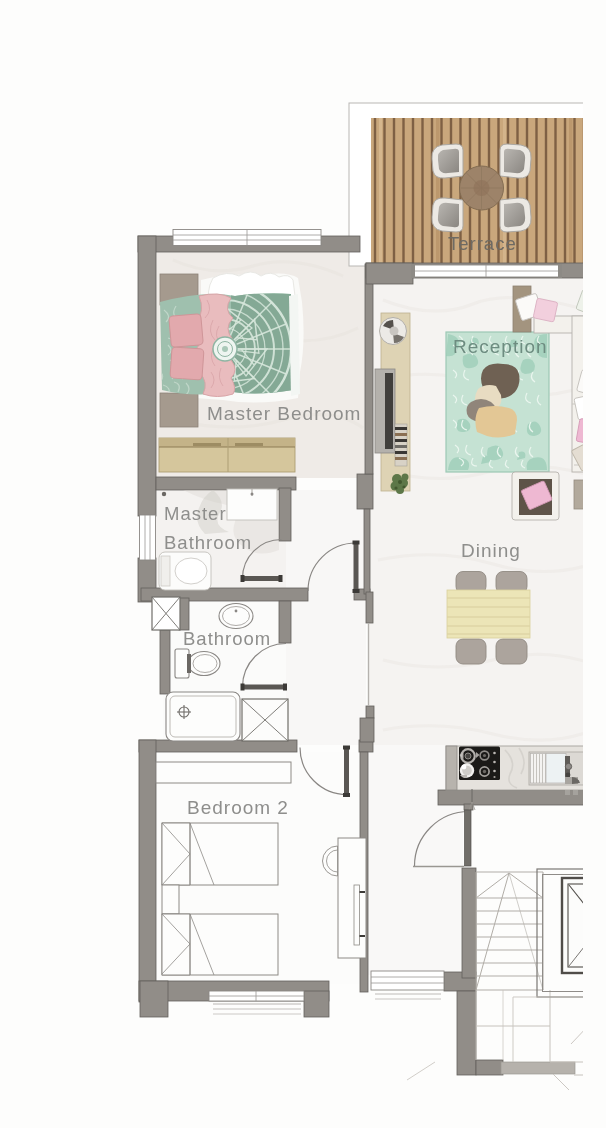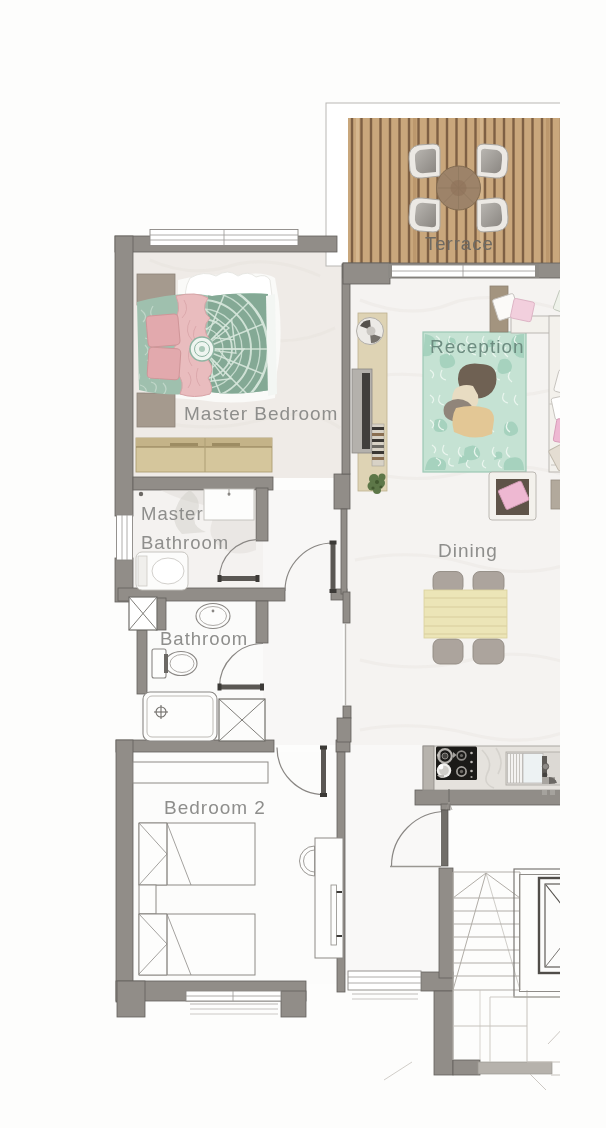--- a/index.html
+++ b/index.html
@@ -1,17 +1,17 @@
 <!DOCTYPE html>
 <html><head>
 <meta charset="utf-8">
 <style>
 html,body{margin:0;padding:0;background:#fdfdfc;}
 #wrap{width:560px;height:1128px;position:relative;overflow:hidden;
-font-family:"Liberation Sans", sans-serif;}
+font-family:"Liberation Sans", sans-serif;margin-left:23px;}
 text{font-family:"Liberation Sans", sans-serif;}
 </style>
 </head>
 <body>
 <div id="wrap">
 <svg width="606" height="1128" viewBox="0 0 606 1128" xmlns="http://www.w3.org/2000/svg">
 <defs>
 <linearGradient id="seat" x1="0" y1="0" x2="1" y2="1">
 <stop offset="0" stop-color="#b9b6b1"></stop>
           <stop offset="1" stop-color="#8a8681"></stop>

